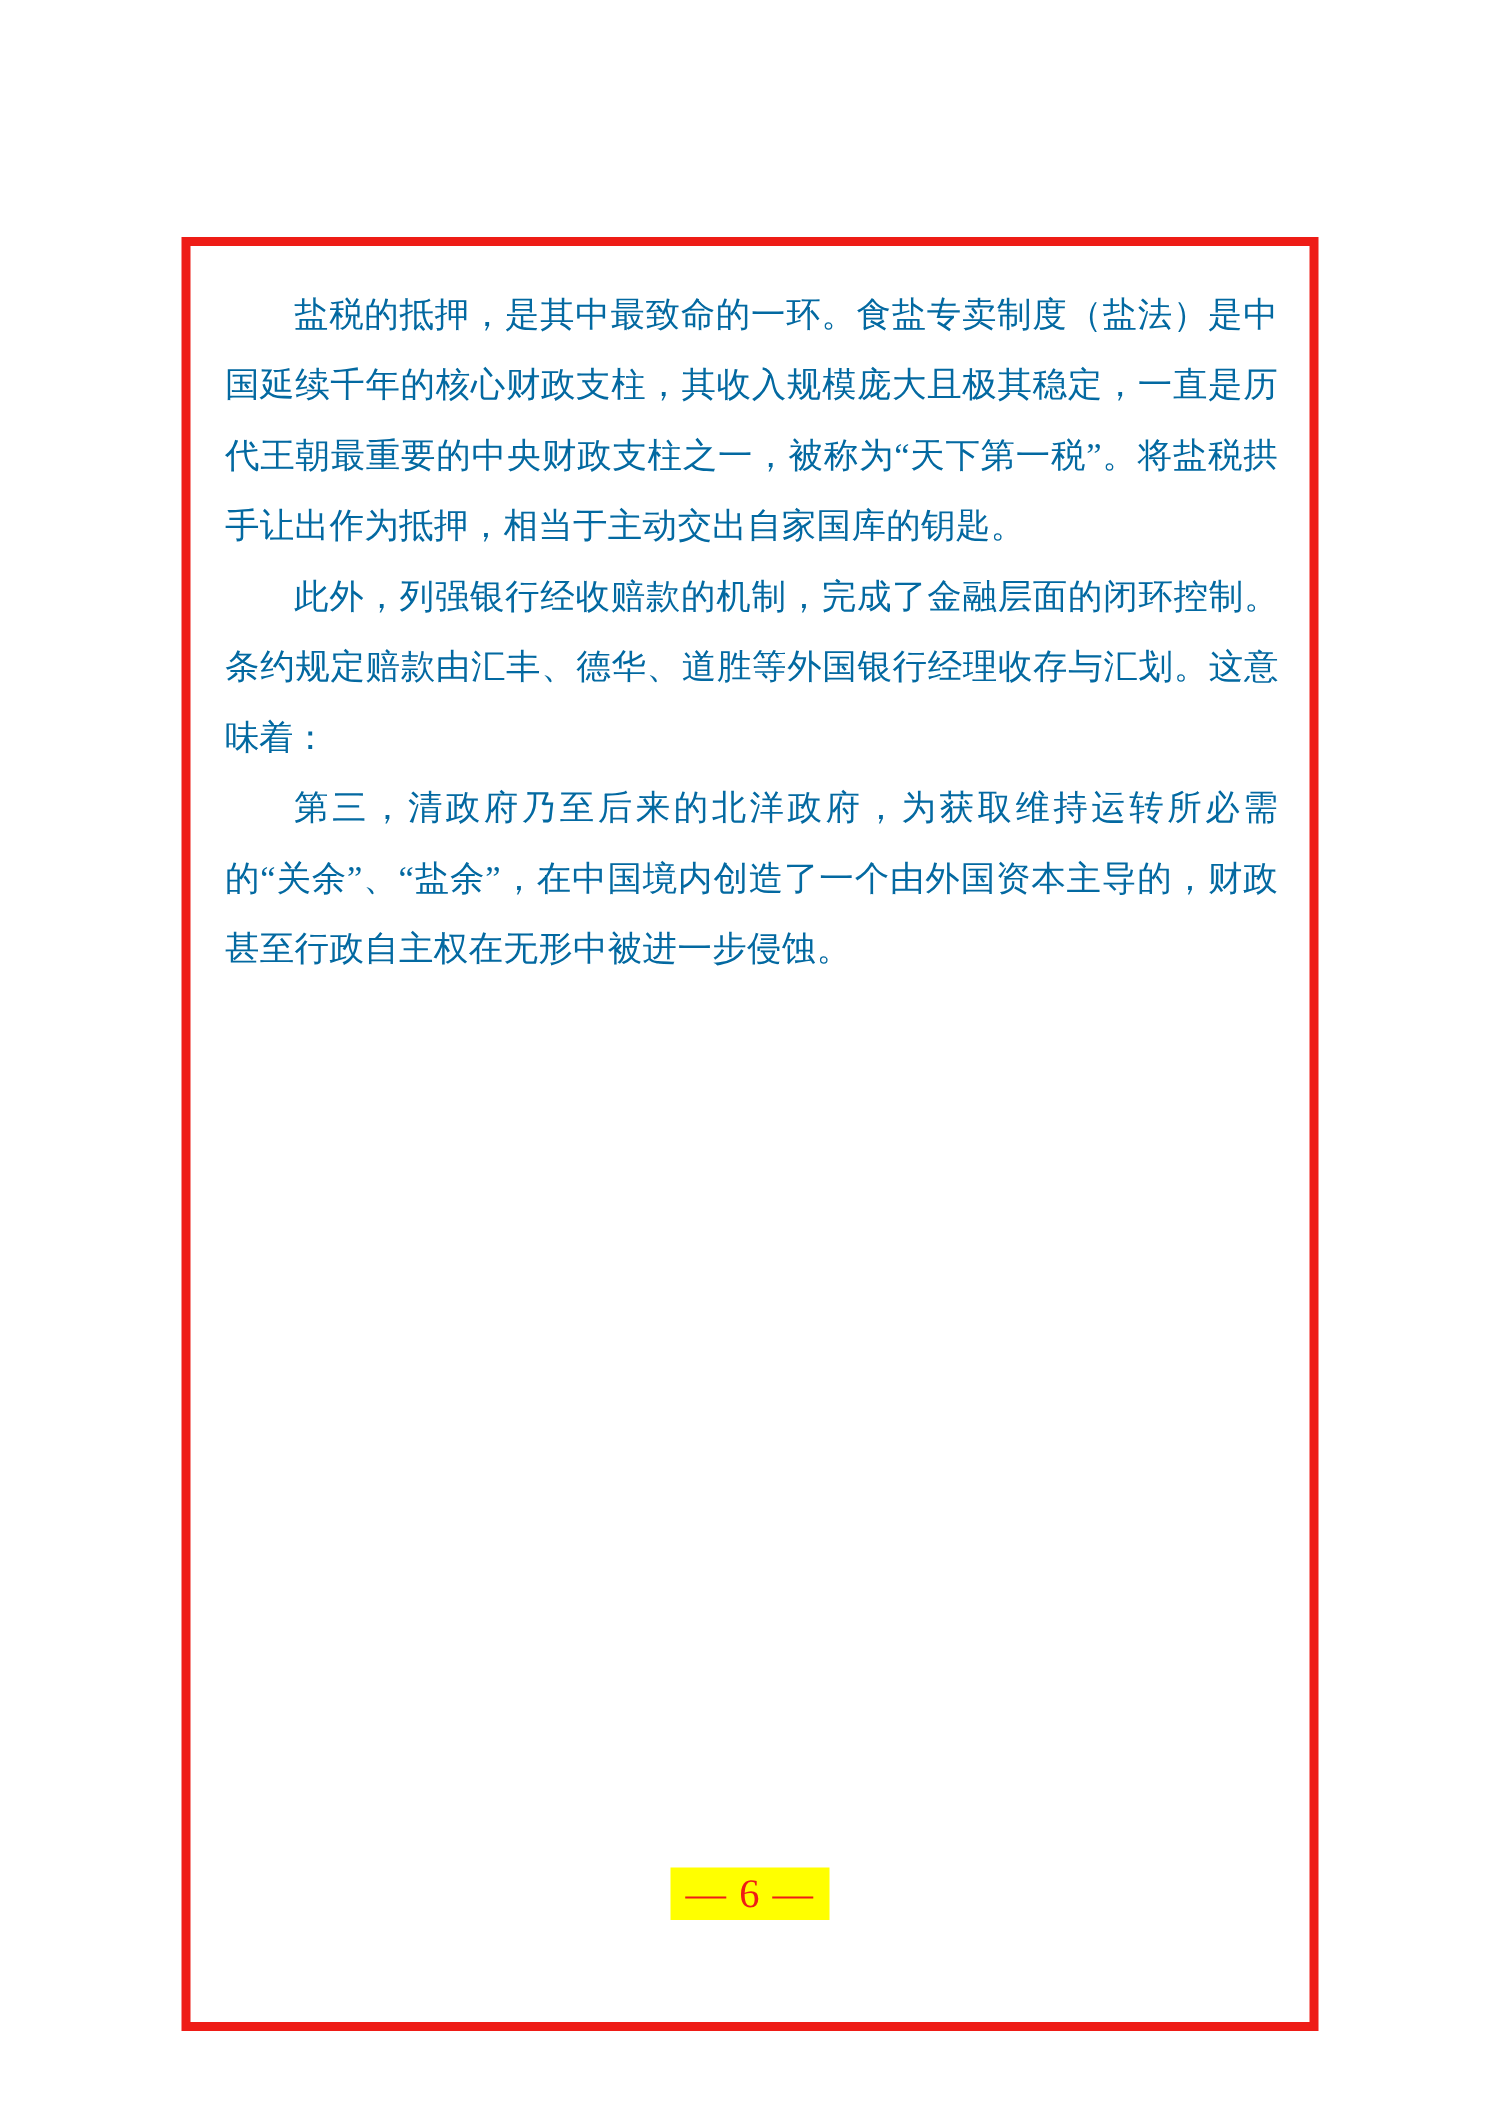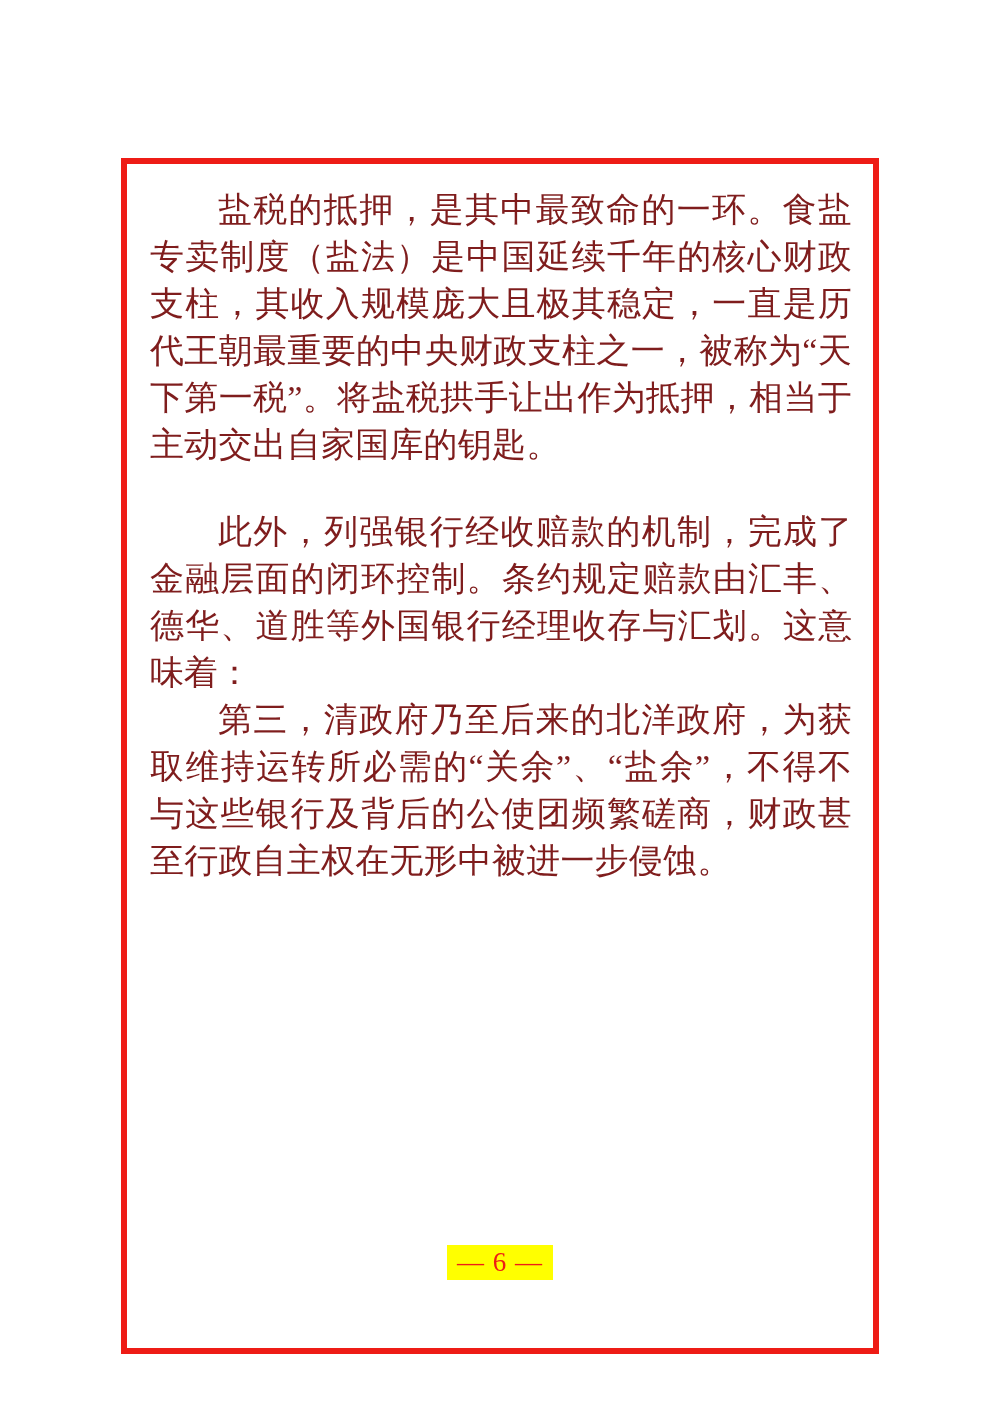--- a/index.html
+++ b/index.html
@@ -37,31 +37,30 @@
     left: 136px;
     top: 178px;
     width: 730px;
     height: 1100px;
     box-sizing: border-box;
     padding: 8px 14px 0 14px;
   }
   p.para {
     margin: 0 0 0 0;
     text-indent: 2em;
-    font-size: 34px;
+    font-size: 23px;
     line-height: 47px;
-    color: #7f1d1d;
+    color: #0369a1;
     text-align: justify;
     text-justify: inter-ideograph;
     letter-spacing: 0.2px;
     font-family: "Liberation Serif", "DejaVu Serif", serif;
   }
   p.para.tight {
     letter-spacing: -0.3px;
-    margin-top: 40px;
   }
   .footer {
     position: absolute;
     left: 0;
     top: 1245px;
     width: 1000px;
     text-align: center;
   }
   .page-number {
     display: inline-block;
@@ -77,20 +76,20 @@
 </head>
 <body>
 
 <div class="page">
 
   <div class="page-frame"></div>
 
   <div class="content">
     <p class="para">盐税的抵押，是其中最致命的一环。食盐专卖制度（盐法）是中国延续千年的核心财政支柱，其收入规模庞大且极其稳定，一直是历代王朝最重要的中央财政支柱之一，被称为“天下第一税”。将盐税拱手让出作为抵押，相当于主动交出自家国库的钥匙。</p>
     <p class="para tight">此外，列强银行经收赔款的机制，完成了金融层面的闭环控制。条约规定赔款由汇丰、德华、道胜等外国银行经理收存与汇划。这意味着：</p>
-    <p class="para">第三，清政府乃至后来的北洋政府，为获取维持运转所必需的“关余”、“盐余”，不得不与这些银行及背后的公使团频繁磋商，财政甚至行政自主权在无形中被进一步侵蚀。</p>
+    <p class="para">第三，清政府乃至后来的北洋政府，为获取维持运转所必需的“关余”、“盐余”，在中国境内创造了一个由外国资本主导的，财政甚至行政自主权在无形中被进一步侵蚀。</p>
   </div>
 
   <div class="footer">
     <span class="page-number">— 6 —</span>
   </div>
 
 </div>
 
 </body></html>

